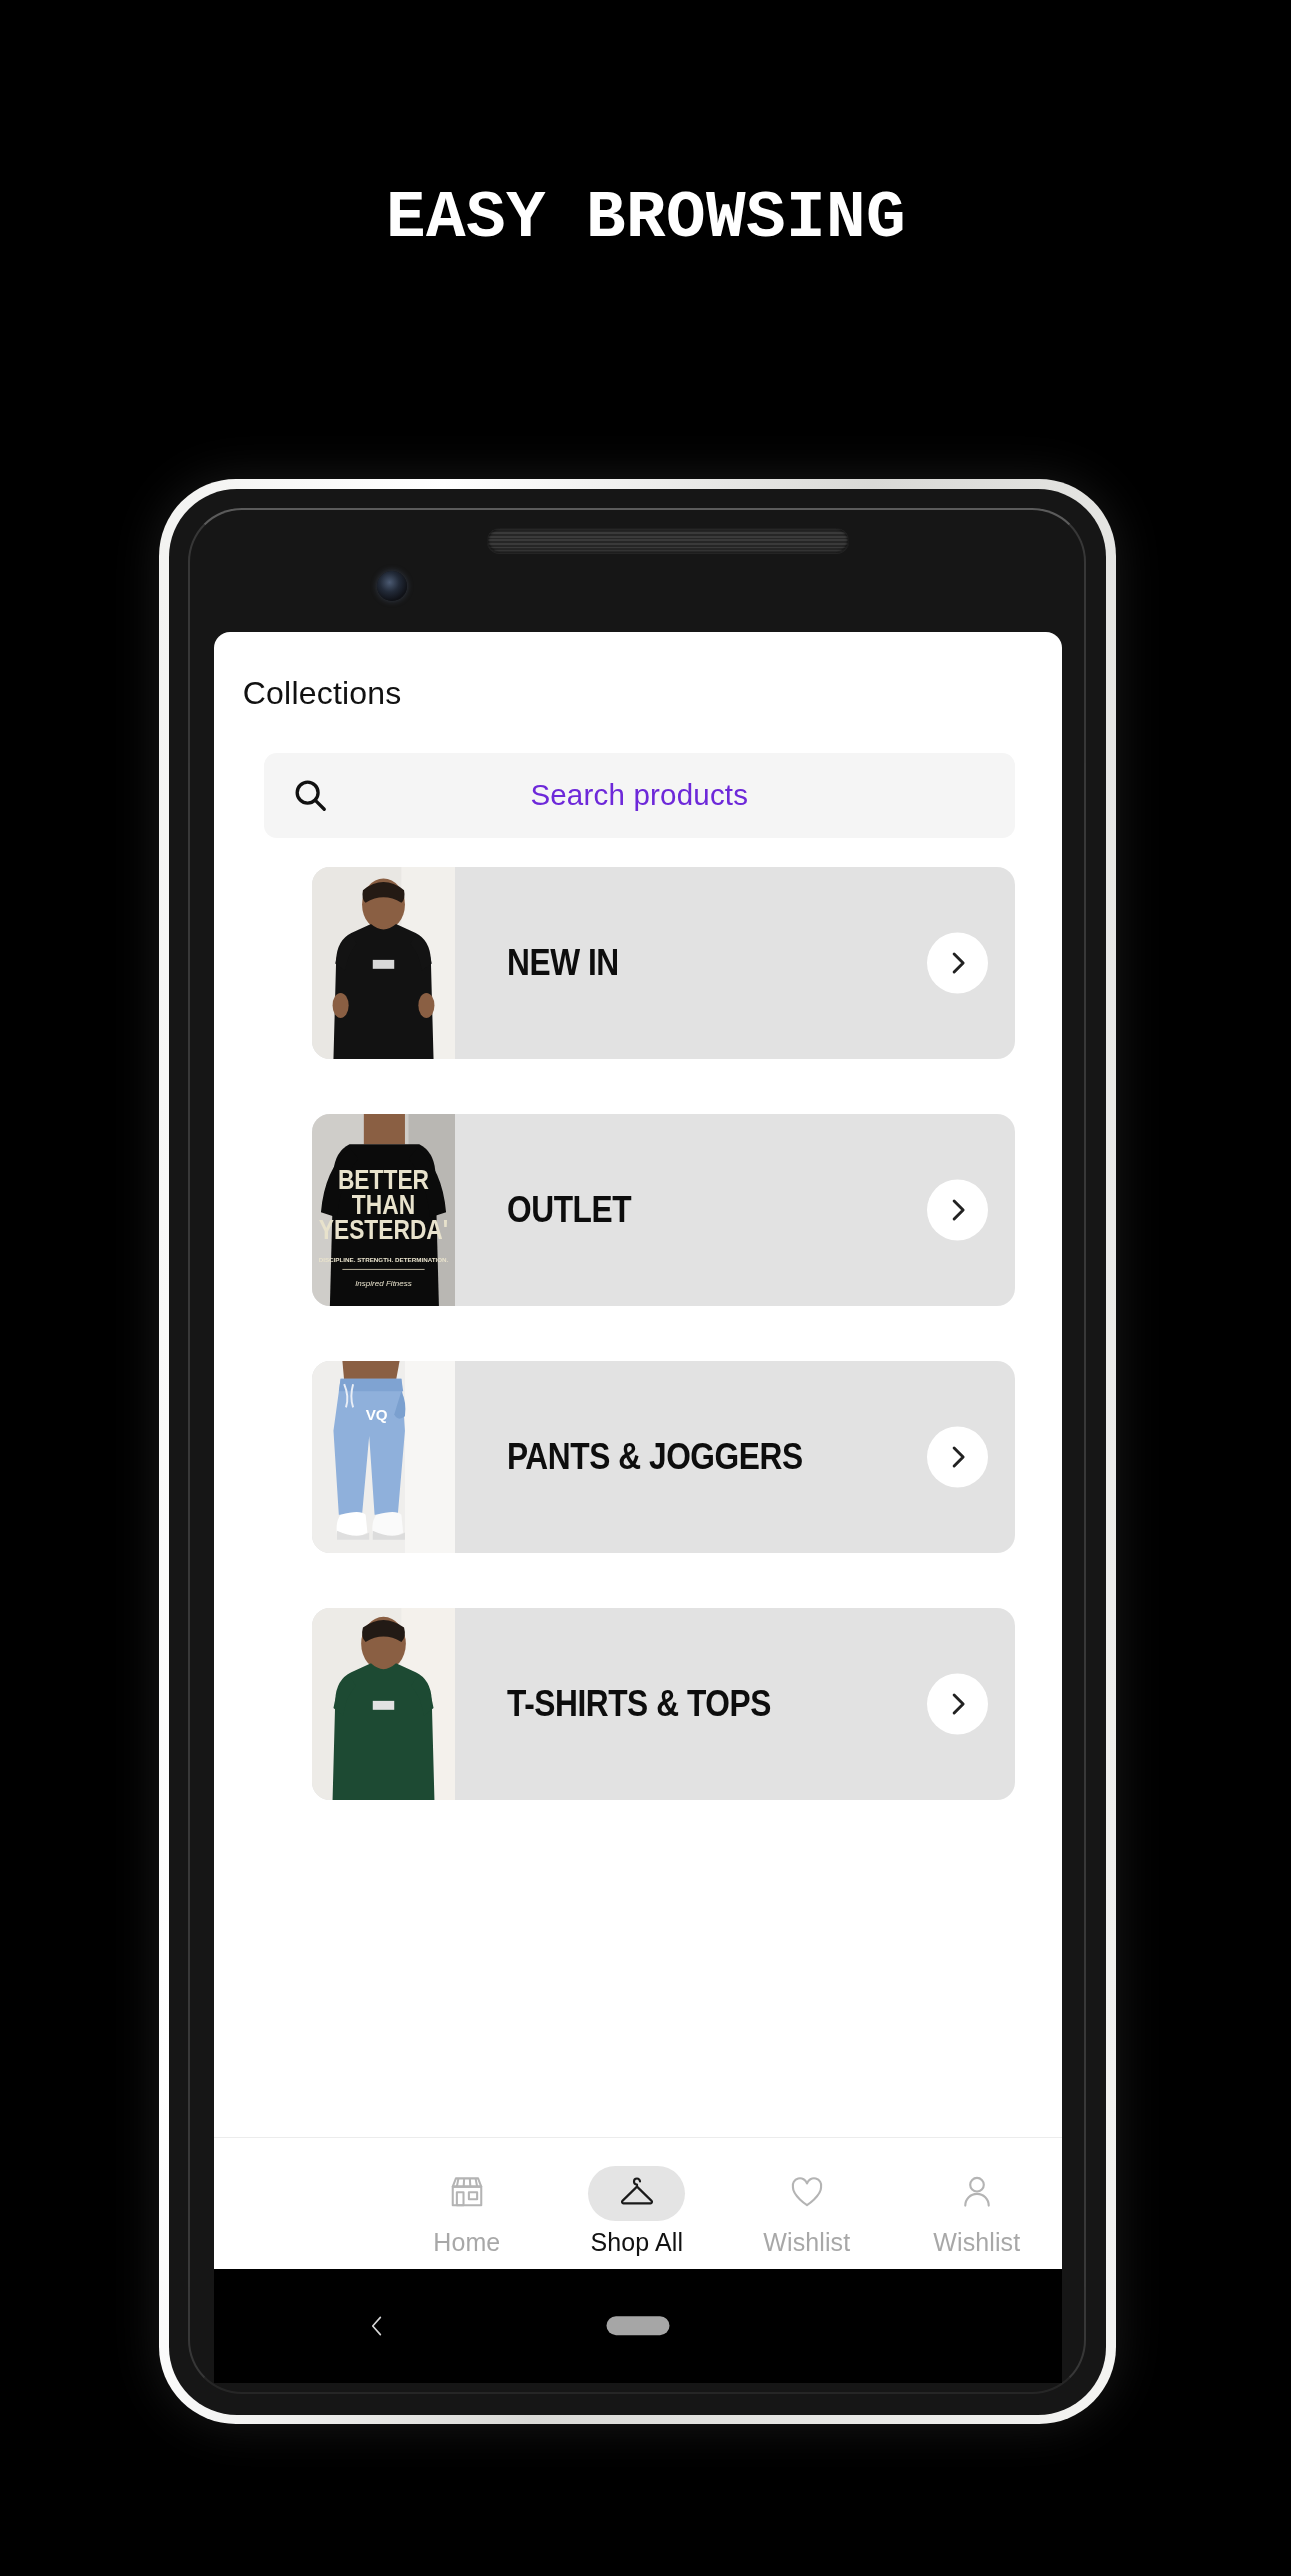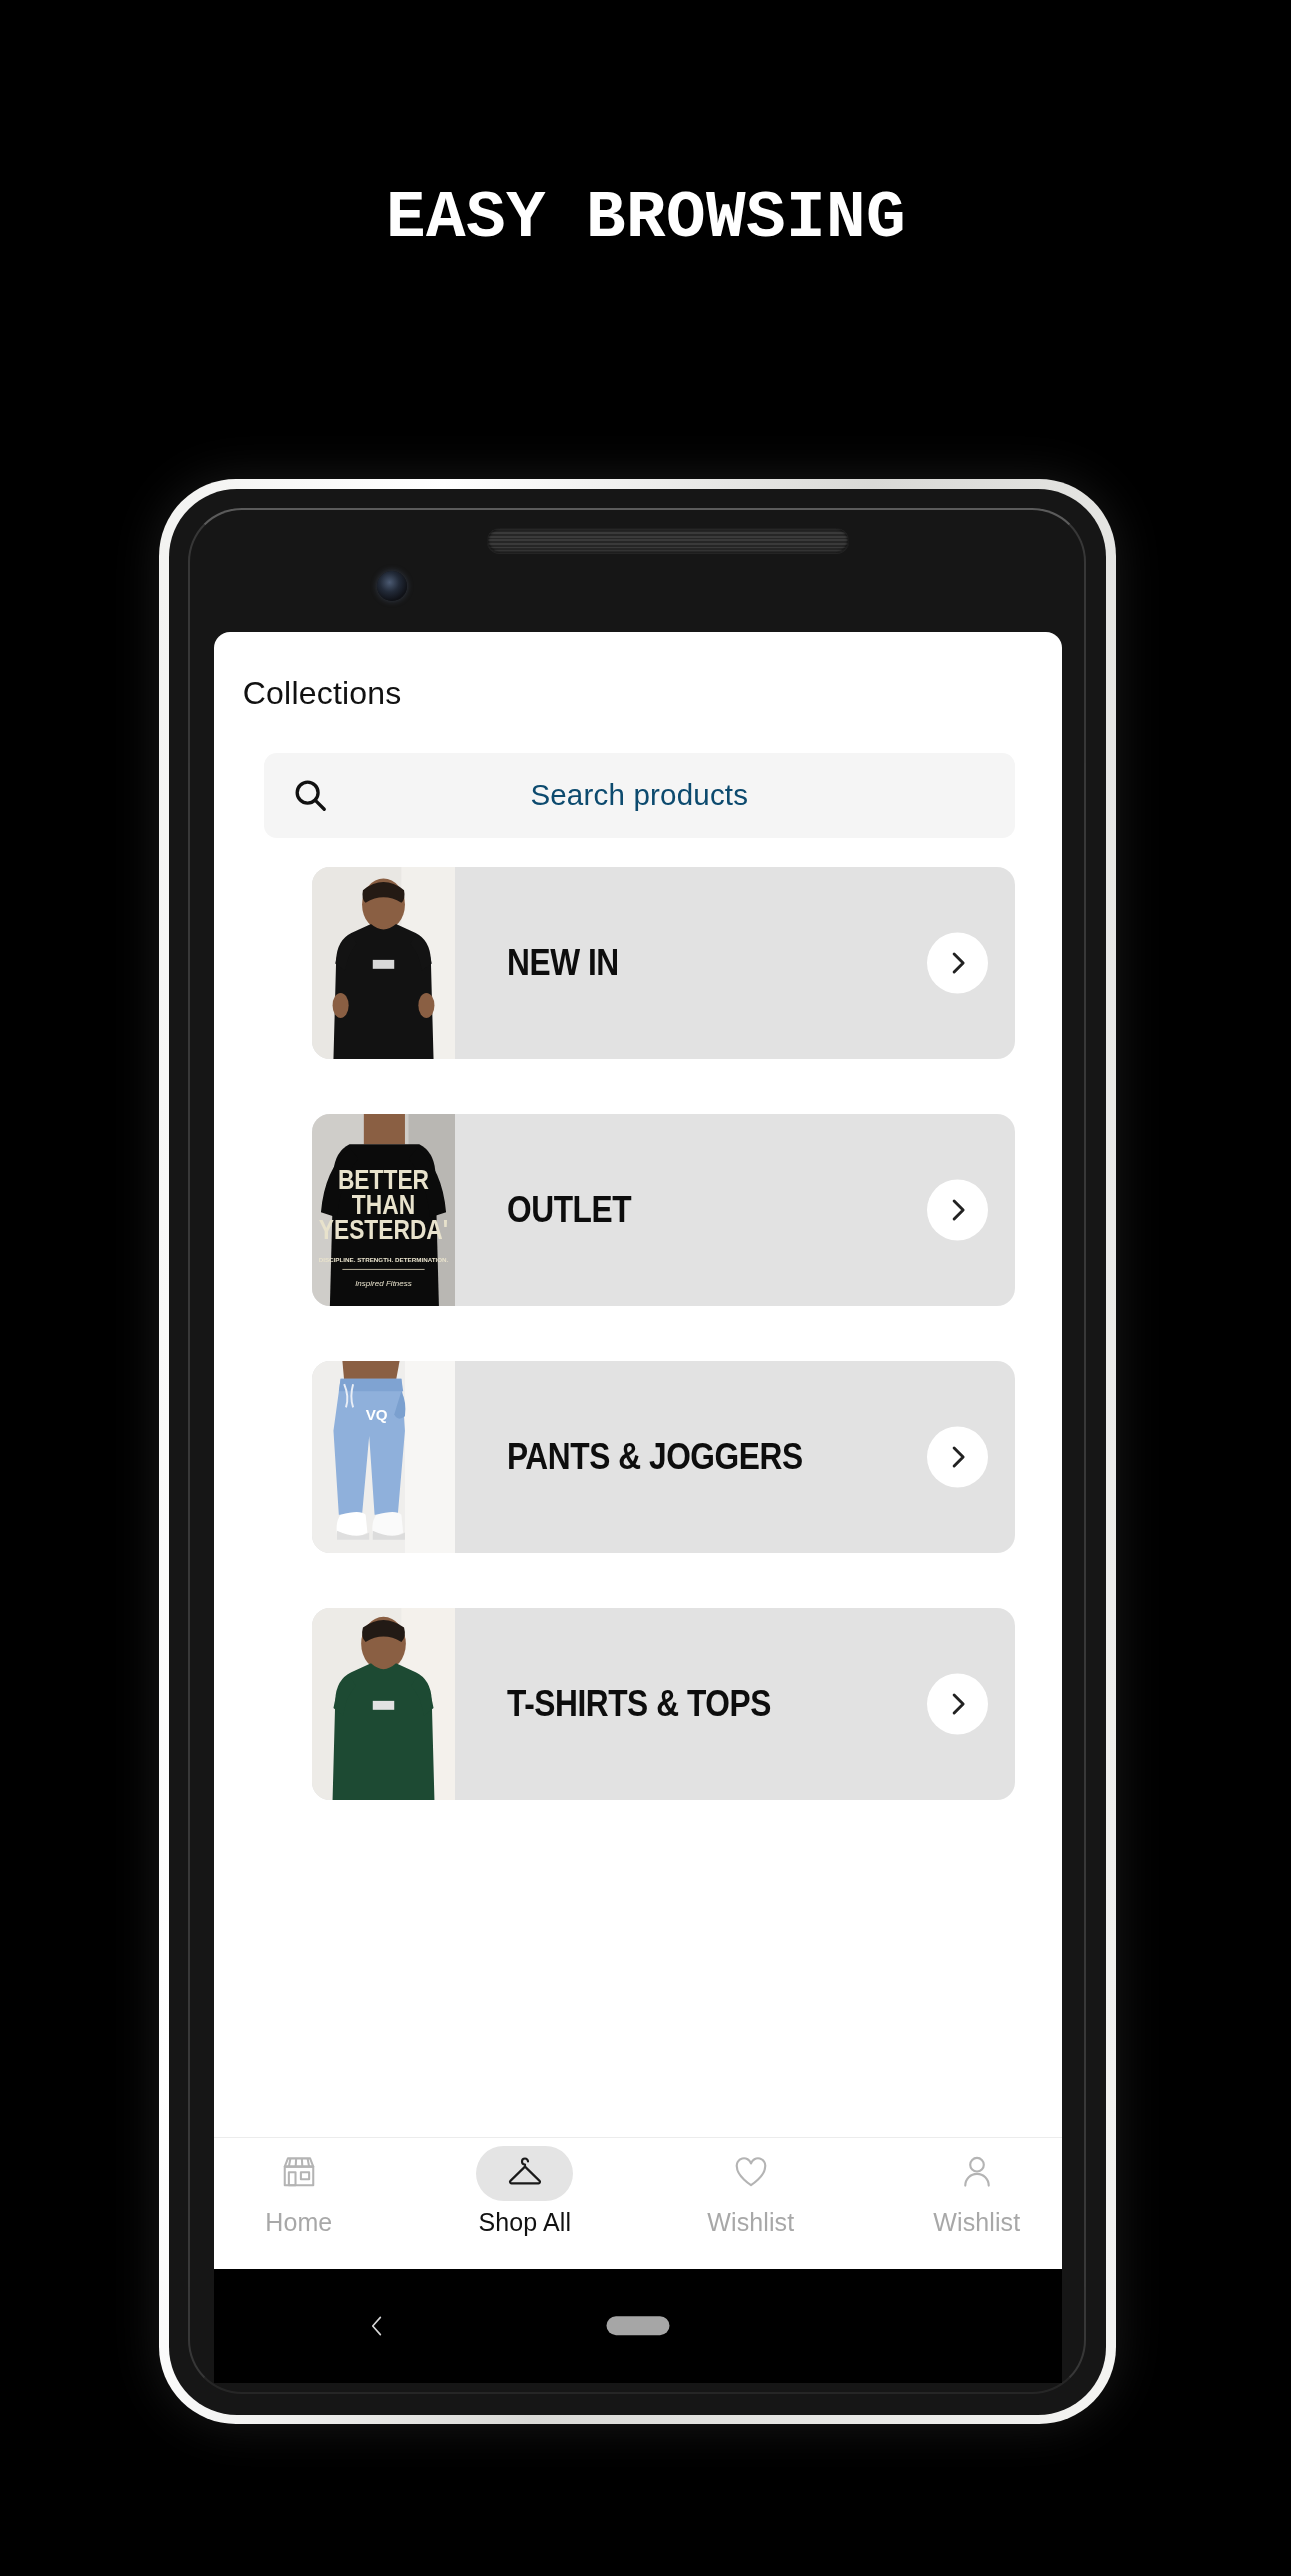--- a/index.html
+++ b/index.html
@@ -81,21 +81,21 @@
 
   .search-bar {
     position:absolute; left:50px; top:121px;
     width:751px; height:85px;
     background:#f5f5f5; border-radius:12.5px;
     display:flex; align-items:center;
   }
   .search-icon { position:absolute; left:27px; top:50%; transform:translateY(-50%); width:38px; height:38px; }
   .search-placeholder {
     width:100%; text-align:center;
-    font-size:29.5px; color:#0c4a6e; letter-spacing:0.2px;
+    font-size:29.5px; color:#6d28d9; letter-spacing:0.2px;
   }
 
   
   .rows { position:absolute; left:0; top:224px; width:848px; }
   .row {
     position:relative; height:192px; margin-bottom:55px;
     background:#e2e2e2; border-radius:18px;
     display:flex; align-items:center;
     overflow:hidden;
   }
@@ -122,22 +122,22 @@
     width:61px; height:61px; border-radius:50%;
     background:#ffffff;
     display:flex; align-items:center; justify-content:center;
   }
   .chev svg { width:27px; height:27px; }
 
   
   .tabbar {
     position:absolute; left:0; bottom:0; width:848px; height:132px;
     background:#fff; border-top:0.9px solid #ececec;
-    display:flex; align-items:flex-start; justify-content:space-between;
-    padding-top:8px;
+    display:flex; align-items:flex-start; justify-content:flex-end;
+    padding-top:28px;
   }
   .tab { width:170px; display:flex; flex-direction:column; align-items:center; }
   .tab-iconwrap {
     width:97px; height:55px; border-radius:28px;
     display:flex; align-items:center; justify-content:center;
   }
   .tab.active .tab-iconwrap { background:#e4e4e4; }
   .tab-iconwrap svg { width:38px; height:38px; }
   .tab-label { margin-top:7.2px; font-size:25px; color:#a8a8a8; letter-spacing:0.1px; }
   .tab.active .tab-label { color:#111; font-weight:400; }

